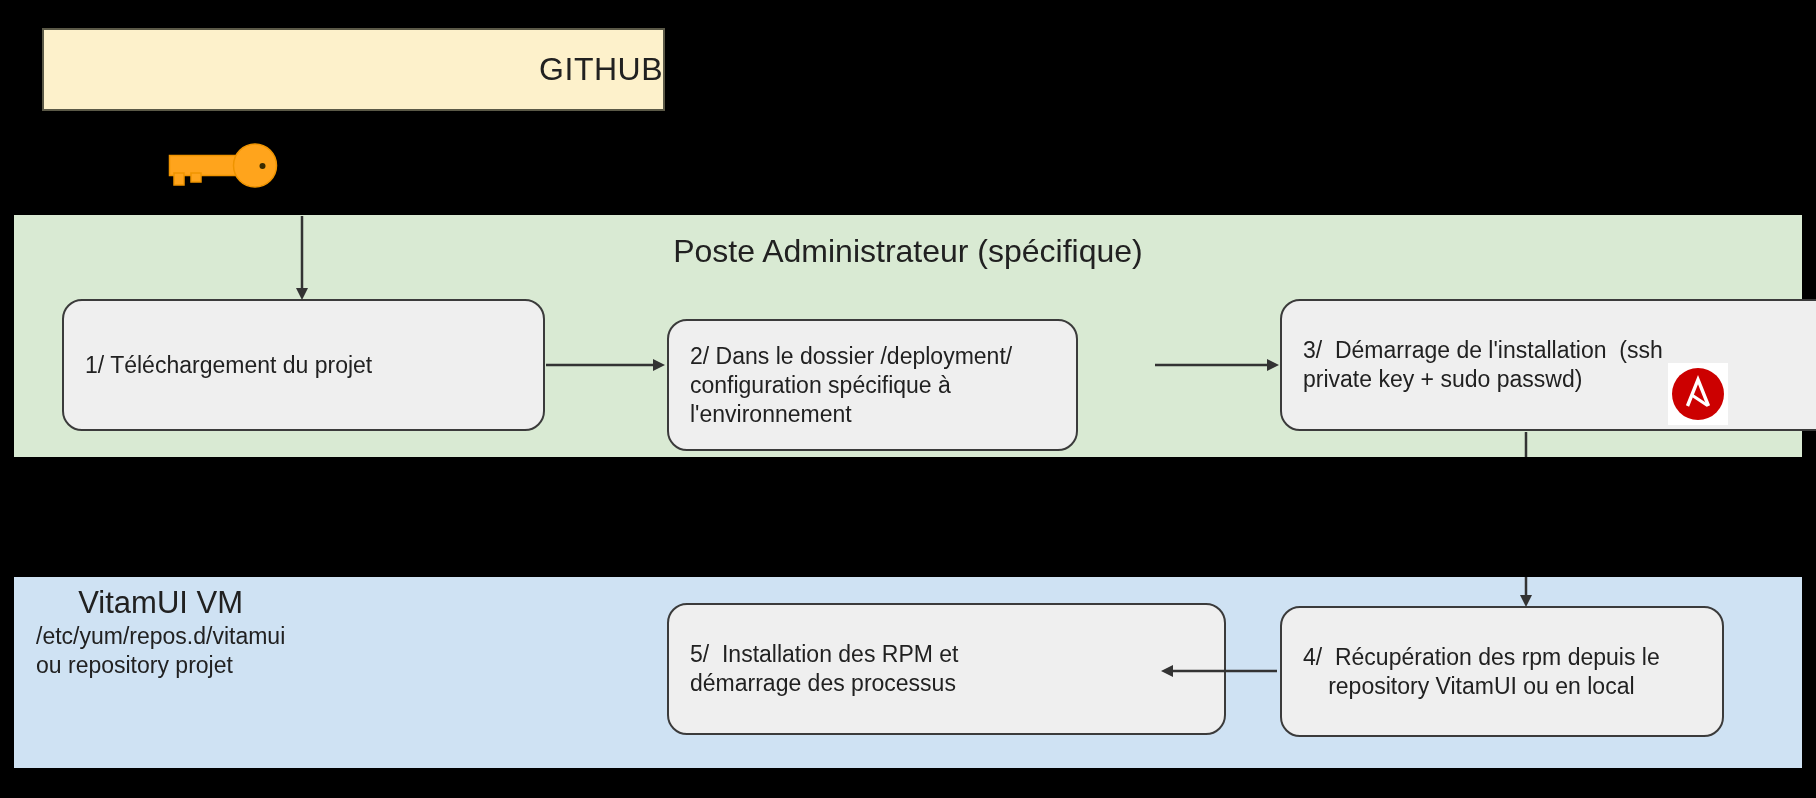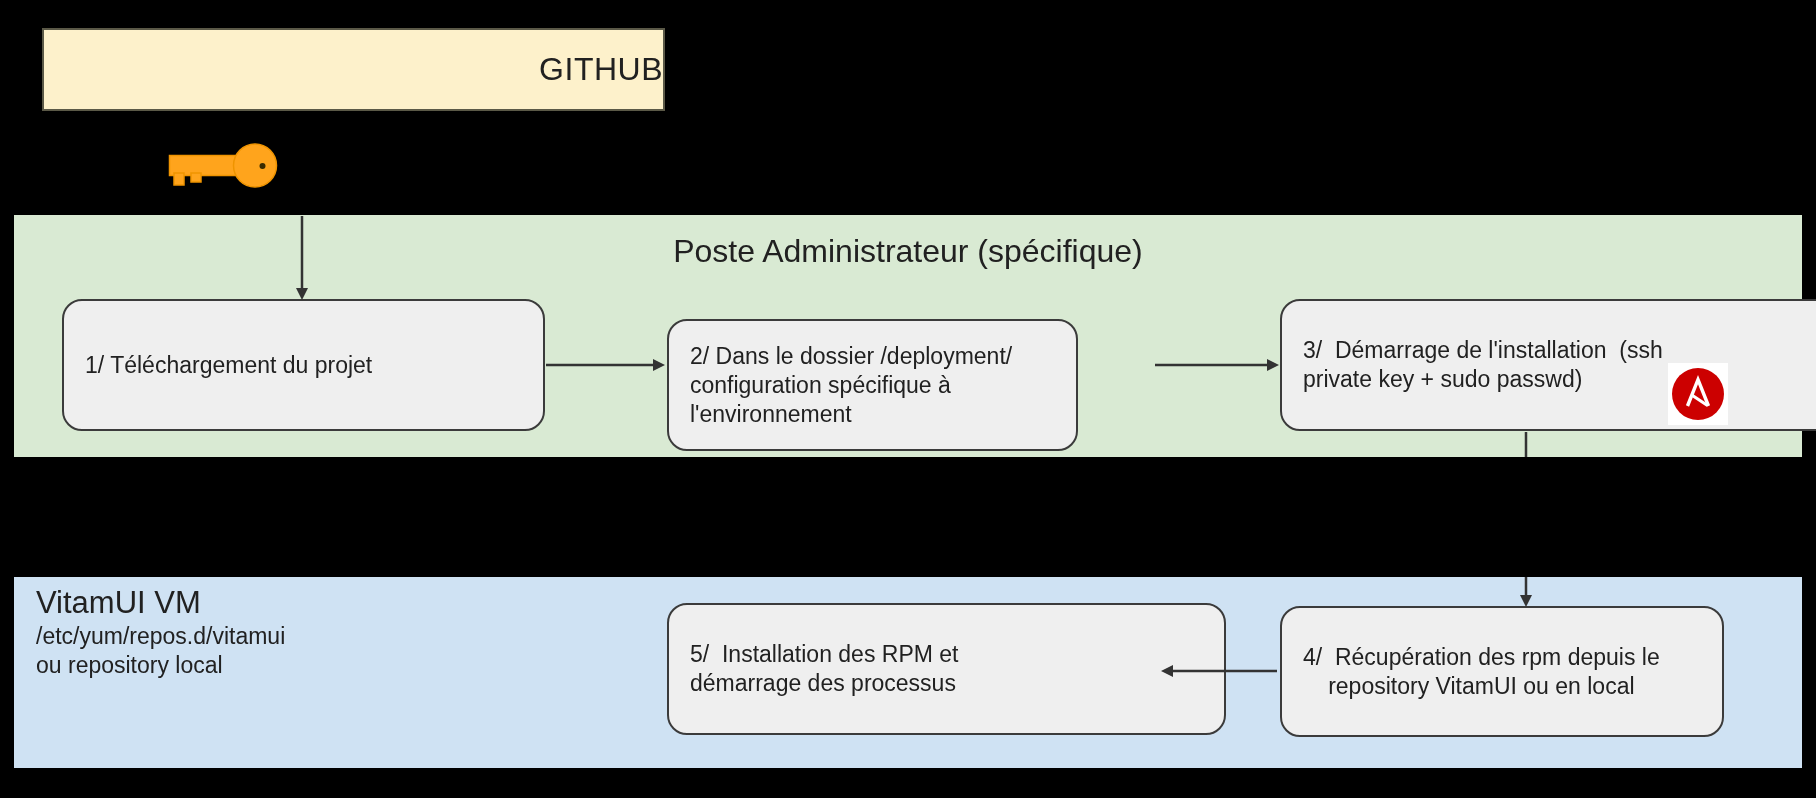--- a/index.html
+++ b/index.html
@@ -36,21 +36,21 @@
     padding:8px 16px 8px 21px;
     font-size:23px;line-height:29px;
     white-space:pre-wrap;
   }
   .step-1{left:62px;top:299px;width:483px;height:132px;}
   .step-2{left:667px;top:299px;width:411px;height:132px;margin-top:20px;}
   .step-3{left:1280px;top:299px;width:580px;height:132px;}
   .step-5{left:667px;top:603px;width:559px;height:132px;}
   .step-4{left:1280px;top:606px;width:444px;height:131px;text-align:center;}
   .vm-info{position:absolute;left:36px;top:584px;}
-  .vm-title{font-size:31px;line-height:38px;}
+  .vm-title{font-size:31px;line-height:38px;text-align:center;}
   .vm-line{font-size:23px;line-height:29px;}
   .arrow-layer{position:absolute;left:0;top:0;width:1816px;height:798px;pointer-events:none;}
   .arrow-layer line{stroke:var(--arrow,#333);stroke-width:2.5;}
   .arrow-layer polygon{fill:var(--arrow,#333);}
   .key-wrap{position:absolute;left:168px;top:142px;width:112px;height:48px;}
   .ansible-wrap{
     position:absolute;left:1668px;top:363px;width:60px;height:62px;
     background:#fff;display:flex;align-items:center;justify-content:center;
   }
 </style>
@@ -75,21 +75,21 @@
     </svg>
   </div>
 
   <div class="band band-admin"></div>
   <div class="admin-title">Poste Administrateur (spécifique)</div>
 
   <div class="band band-vm"></div>
   <div class="vm-info">
     <div class="vm-title">VitamUI VM</div>
     <div class="vm-line">/etc/yum/repos.d/vitamui</div>
-    <div class="vm-line">ou repository local</div>
+    <div class="vm-line">ou repository projet</div>
   </div>
 
   <div class="step step-1">
     <span>1/ Téléchargement du projet</span>
   </div>
   <div class="step step-2">
     <span>2/ Dans le dossier /deployment/
 configuration spécifique à
 l'environnement</span>
   </div>

